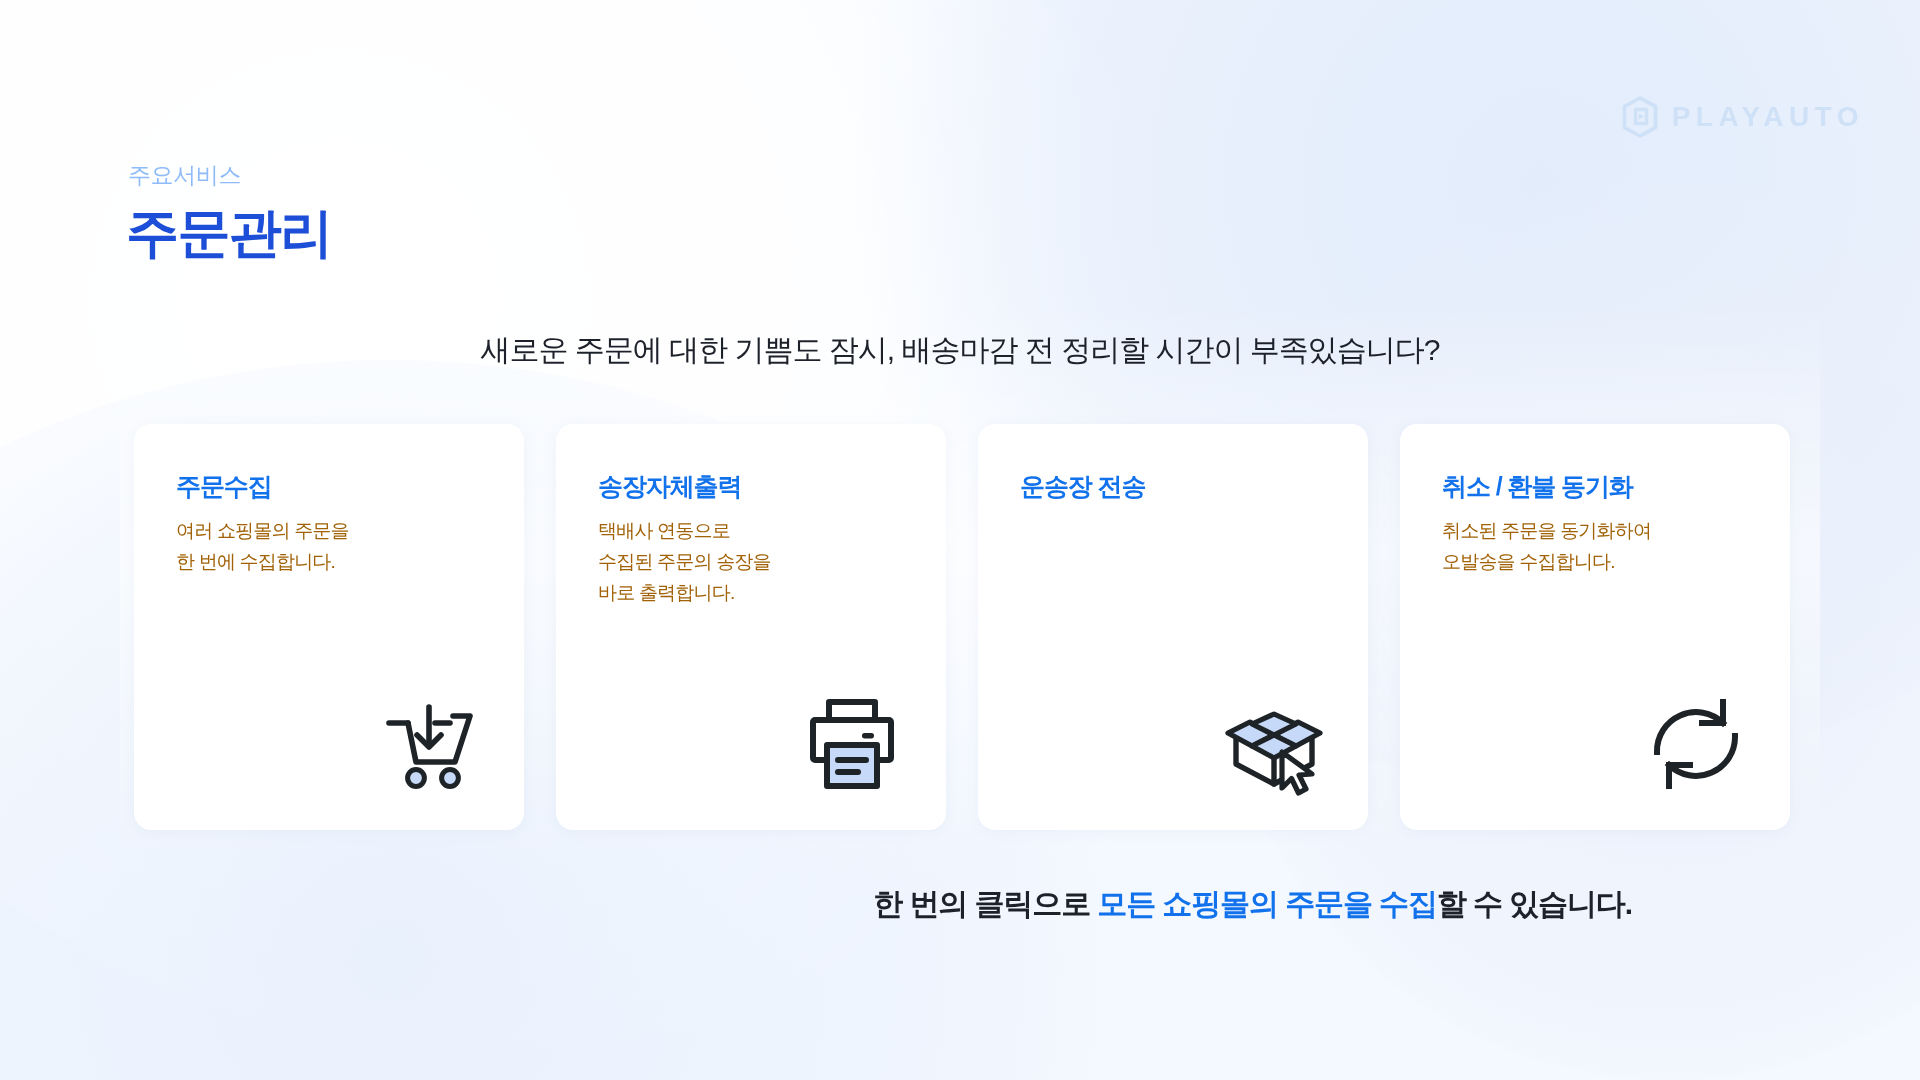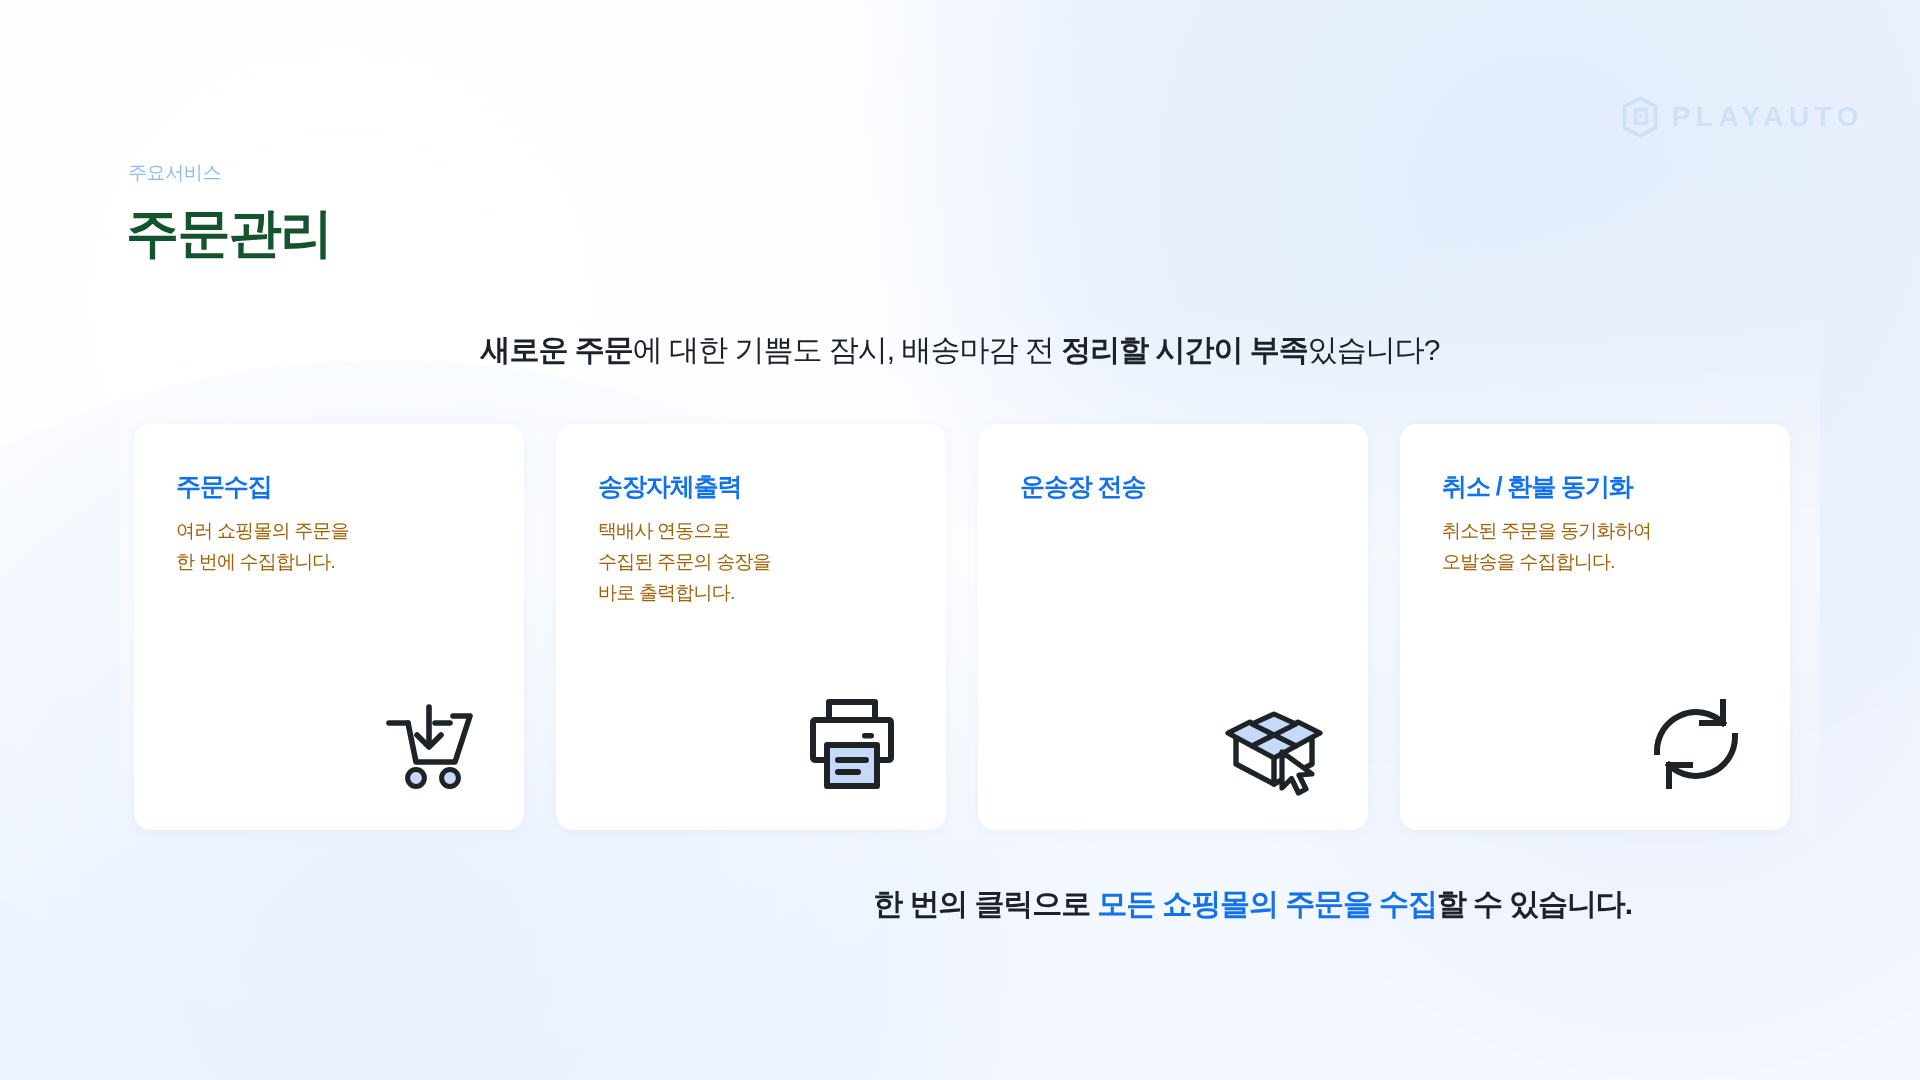--- a/index.html
+++ b/index.html
@@ -51,38 +51,38 @@
   #brand .word {
     font-size:28px; font-weight:bold;
     letter-spacing:5.5px;
     color:#cfe1f7;
     line-height:1;
   }
 
   
   #eyebrow {
     position:absolute; left:128px; top:160px;
-    font-size:19px; color:#8fbcf8; font-weight:normal;
+    font-size:23px; color:#8fbcf8; font-weight:normal;
     letter-spacing:-0.4px;
   }
   #page-title {
     position:absolute; left:126px; top:203px;
-    font-size:53px; font-weight:bold; color:#14532d;
+    font-size:53px; font-weight:bold; color:#1d4ed8;
     letter-spacing:-1.6px; line-height:1.12;
   }
 
   
   #subtitle {
     position:absolute; top:330px; left:0; width:1920px;
     text-align:center;
     font-size:30px; color:#1d2129;
     letter-spacing:-1px; line-height:1.35;
     white-space:nowrap;
   }
-  #subtitle .b { font-weight:bold; }
+  #subtitle .b { font-weight:normal; }
   #subtitle .n { font-weight:normal; }
 
   
   #cards {
     position:absolute; left:134px; top:424px;
     width:1656px; height:406px;
     display:flex; gap:32px;
   }
   .card {
     flex:1 1 0;

